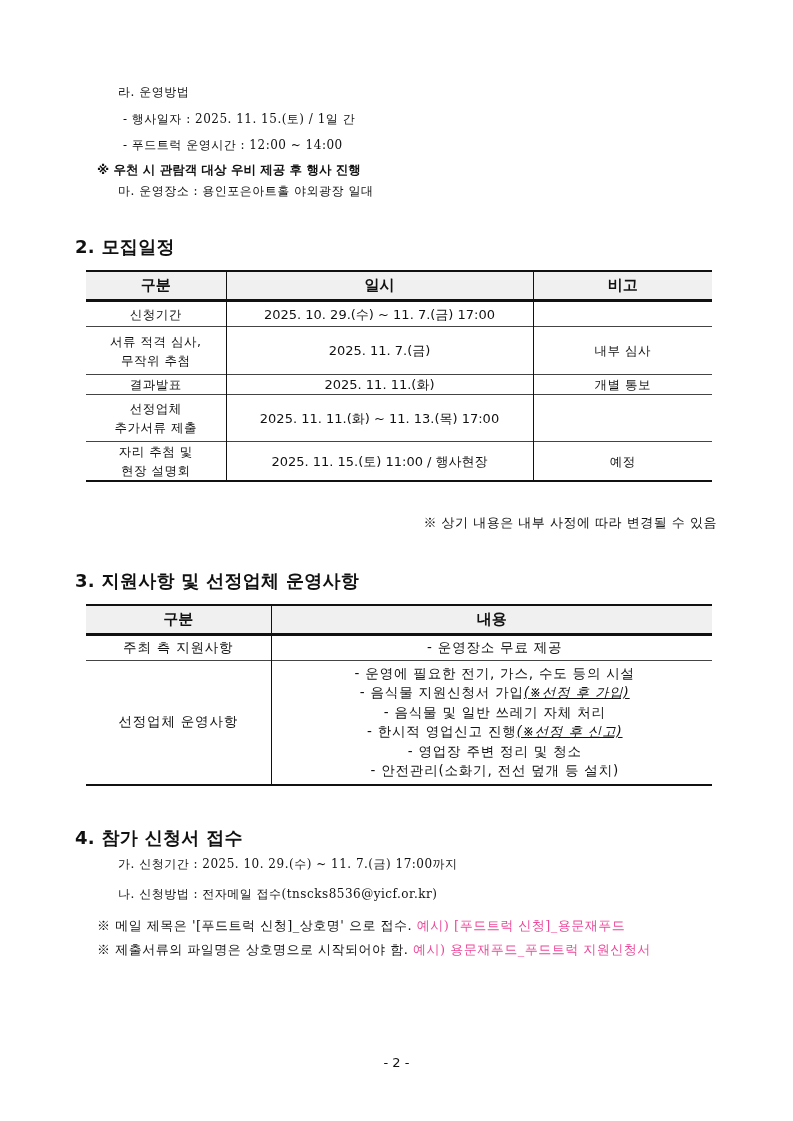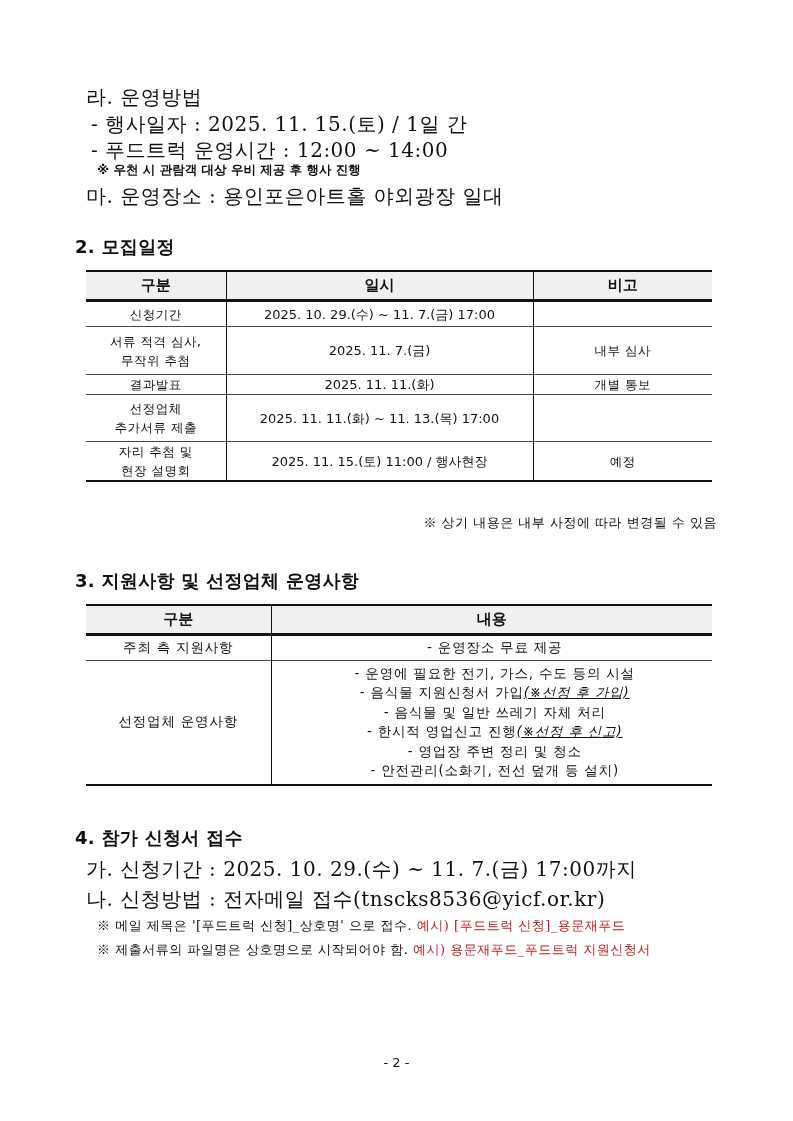--- a/index.html
+++ b/index.html
@@ -1,31 +1,31 @@
 <!DOCTYPE html>
 <html><head>
 <meta charset="utf-8">
 <style>
   html, body { margin:0; padding:0; background:#ffffff; }
   body { width:793px; height:1121px; position:relative; overflow:hidden;
          font-family:"DejaVu Serif", "Liberation Serif", serif; color:#111; }
   .abs { position:absolute; white-space:nowrap; }
-  .line-l { font-size:20px; letter-spacing:0.5px; }
+  .line-l { font-size:12px; letter-spacing:0.5px;margin-left:32px; }
   .note-b { font-family:"DejaVu Sans", sans-serif; font-weight:bold; font-size:12.5px; }
   .section-h { font-family:"DejaVu Sans", sans-serif; font-weight:bold; font-size:18px; letter-spacing:0.3px; }
   table { border-collapse:collapse; position:absolute; font-family:"DejaVu Sans", sans-serif; }
   td, th { padding:0; text-align:center; vertical-align:middle; }
   th { background:#f0f0f0; font-weight:bold; font-size:15px; height:27px; }
   .t1 td { font-size:12.5px; line-height:19px; letter-spacing:0.5px; }
   .t1 td.date { font-size:13px; letter-spacing:0; }
   .t2 td { font-size:13.5px; letter-spacing:0.8px; }
   .t2 td.left { text-align:center; padding-left:6px; line-height:19.5px; }
   .underline-it { font-style:italic; text-decoration:underline; }
   .note-s { font-size:13px; letter-spacing:0.5px; }
-  .blue { color:#b91c1c; }
+  .blue { color:#ec4899; }
 </style>
 </head>
 <body>
 
 <div class="abs line-l" style="left:86px;top:84px;">라. 운영방법</div>
 <div class="abs line-l" style="left:91px;top:111px;">- 행사일자 : 2025. 11. 15.(토) / 1일 간</div>
 <div class="abs line-l" style="left:91px;top:137px;">- 푸드트럭 운영시간 : 12:00 ~ 14:00</div>
 <div class="abs note-b" style="left:97px;top:162px;">※ 우천 시 관람객 대상 우비 제공 후 행사 진행</div>
 <div class="abs line-l" style="left:86px;top:183px;">마. 운영장소 : 용인포은아트홀 야외광장 일대</div>
 

